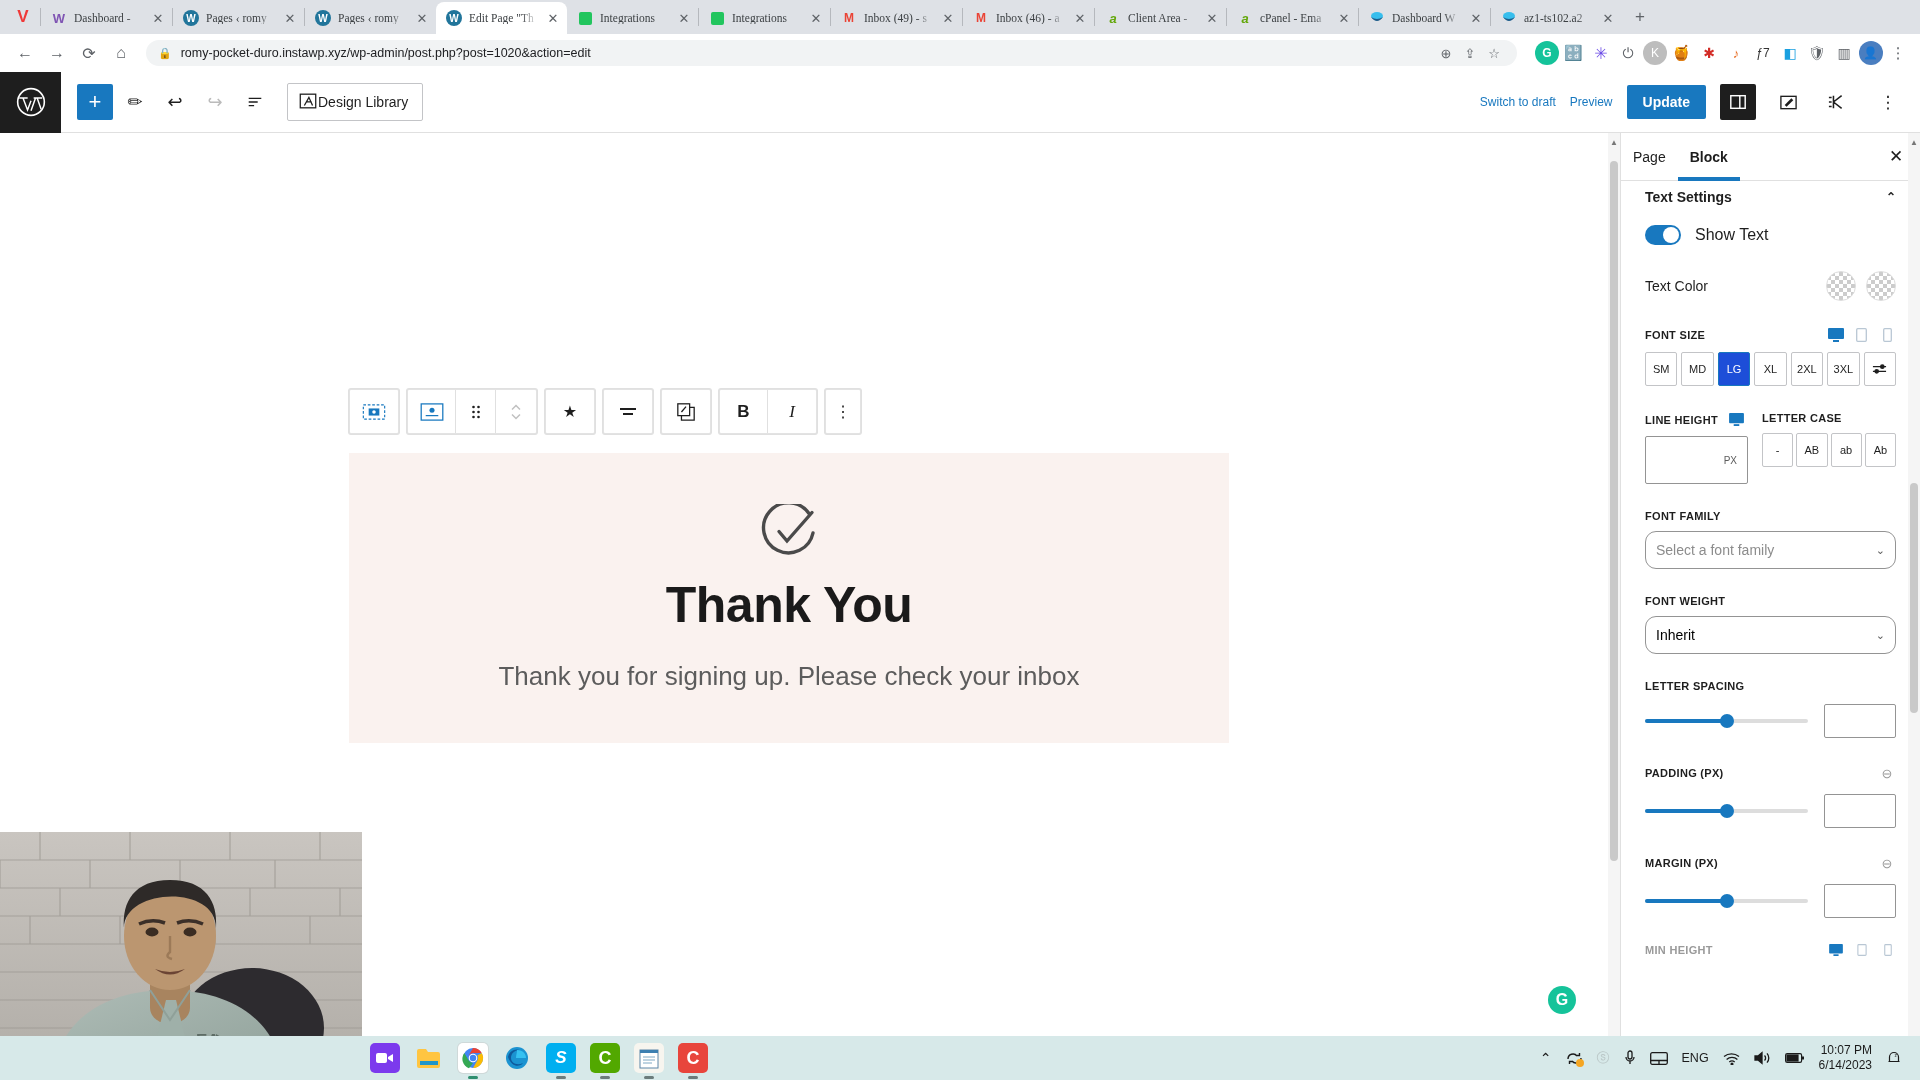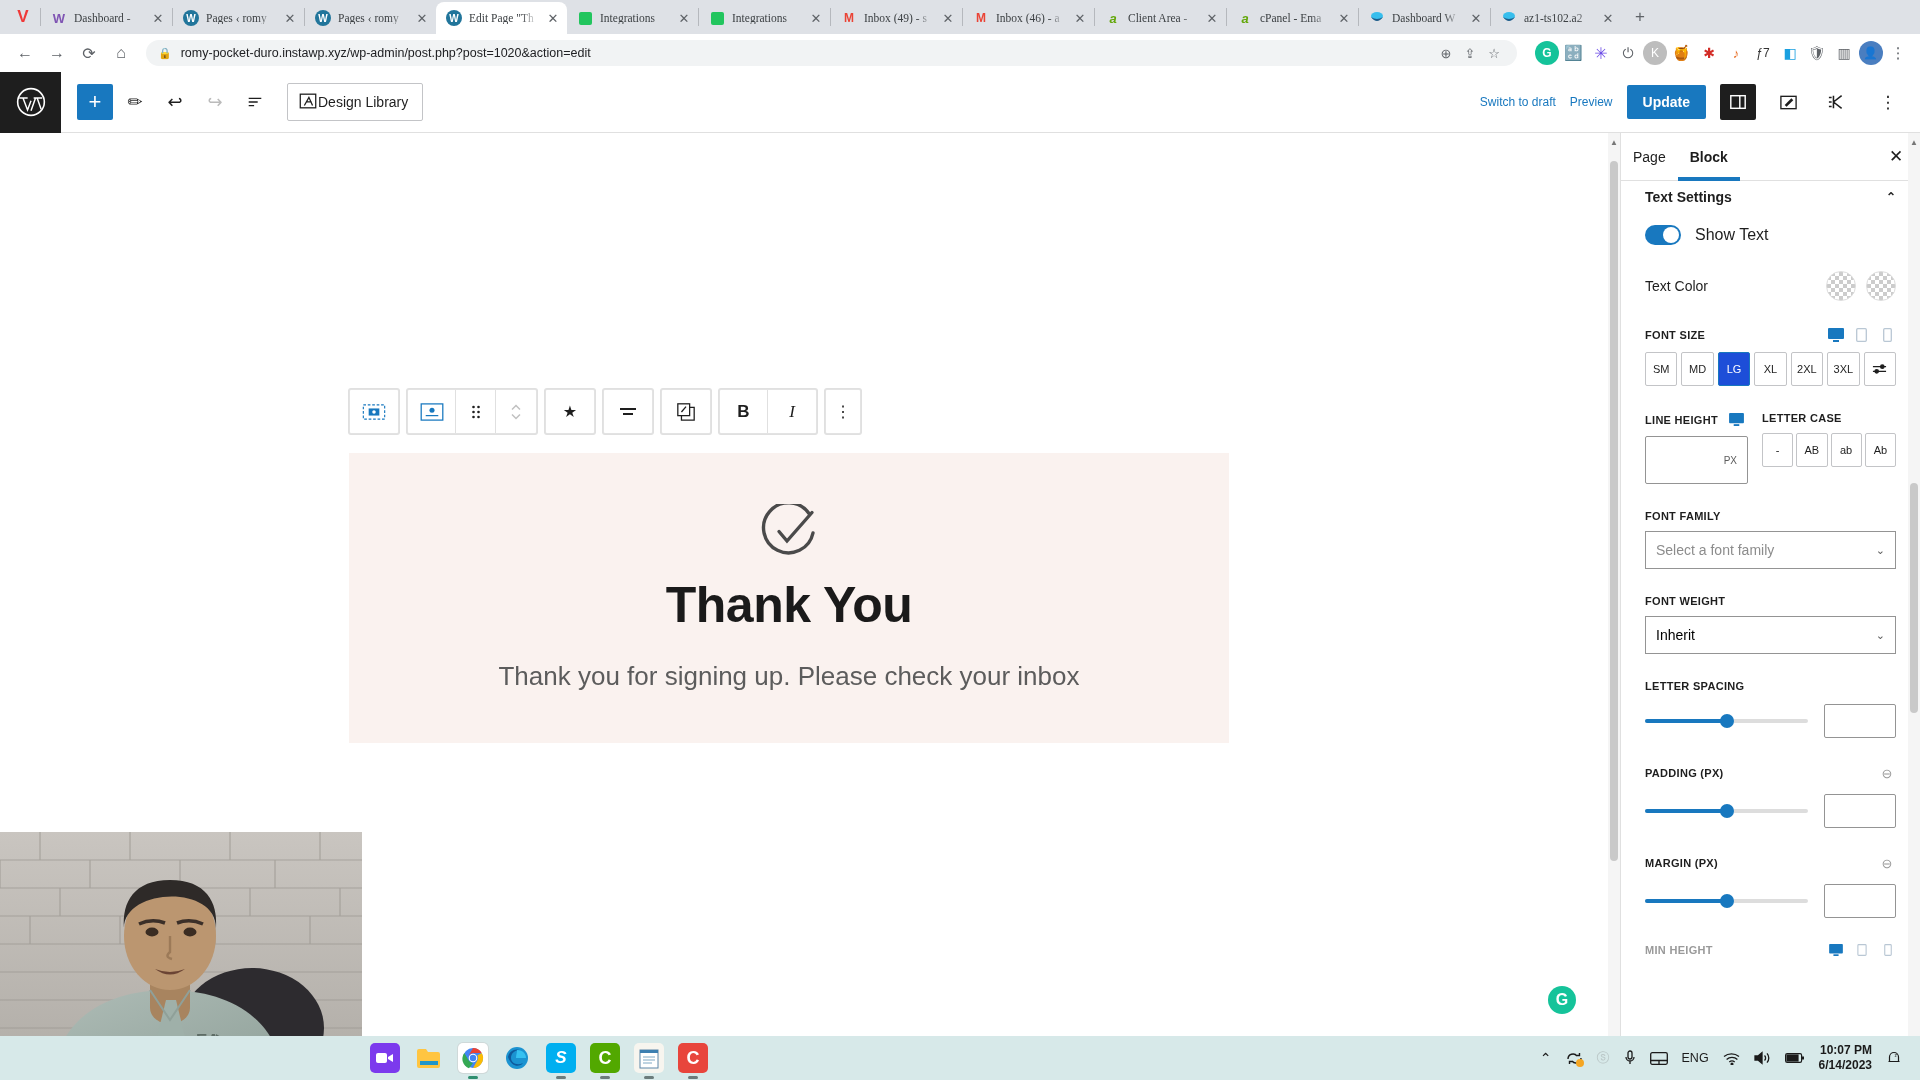--- a/index.html
+++ b/index.html
@@ -165,21 +165,21 @@
   .dev.inactive { color:#b9c7d4; }
 
   .seg-group { display:flex; gap:4px; margin-top:10px; }
   .seg { flex:1 1 0; height: 34px; border:1px solid #c3c4c7; border-radius:2px;
          display:flex; align-items:center; justify-content:center; font-size:11px; color:#1e1e1e; background:#fff;}
   .seg.active { background:#1d4ed8; border-color:#1878bf; color:#fff; }
 
   .txt-input { height:48px; border:1px solid #949494; border-radius:2px; background:#fff;
                display:flex; align-items:center; padding: 0 10px; font-size:13px; color:#2b2b2b;}
   .unit { margin-left:auto; font-size:10px; color:#5c5c5c; }
-  .select { height:38px; border:1px solid #949494; border-radius:0; background:#fff;
+  .select { height:38px; border:1px solid #949494; border-radius:11px; background:#fff;
             display:flex; align-items:center; padding: 8px 10px; font-size:14px; }
   .select .ph { color:#8c8c8c; }
   .select .chev { margin-left:auto; color:#5c5c5c; font-size:11px; }
 
   .slider-row { display:flex; align-items:center; gap:16px; margin-top:12px; }
   .slider { flex:1 1 auto; height: 4px; background:#ddd; border-radius:2px; position:relative; }
   .slider .fill { position:absolute; left:0; top:0; height:4px; width: 50%; background:#1878bf; border-radius:2px;}
   .slider .knob { position:absolute; left: 50%; top:-5px; width:14px;height:14px;border-radius:50%;background:#1878bf; margin-left:-7px;}
   .num-box { width:72px; height:34px; border:1px solid #949494; border-radius:2px; background:#fff; flex:0 0 72px;}
   .link-ico { width:18px;height:18px;color:#999;font-size:13px;display:flex;align-items:center;justify-content:center;}
@@ -192,21 +192,21 @@
     background:#d7e9e9; display:flex; align-items:center; padding: 0 8px;
   }
   #tb-left { width: 362px; flex:0 0 362px; }
   #tb-apps { display:flex; align-items:center; gap: 14px; }
   .tb-app { width: 30px; height:30px; border-radius:5px; display:flex;align-items:center;justify-content:center;
             position:relative; font-size:17px; color:#fff; font-weight:bold; }
   .tb-app .ind { position:absolute; bottom:-6px; left:50%; margin-left:-5px; width:10px;height:3px;border-radius:2px;background:#6b7c7c;}
   #tb-right { margin-left:auto; display:flex; align-items:center; gap: 14px; padding-right: 10px;
               font-size: 12px; color:#1b1b1b; }
   .tray-ico { display:flex; align-items:center; justify-content:center; font-size:14px; color:#1b1b1b; }
-  #clock { text-align:right; line-height:1.25; font-size:12px;font-weight:bold; }
+  #clock { text-align:right; line-height:1.25; font-size:12px; }
 </style>
 </head>
 <body>
 
 <div id="browser-chrome">
 
   <div id="tabstrip">
     <div class="vivaldi-logo">V</div>
     <div class="tab-sep"></div>
 

